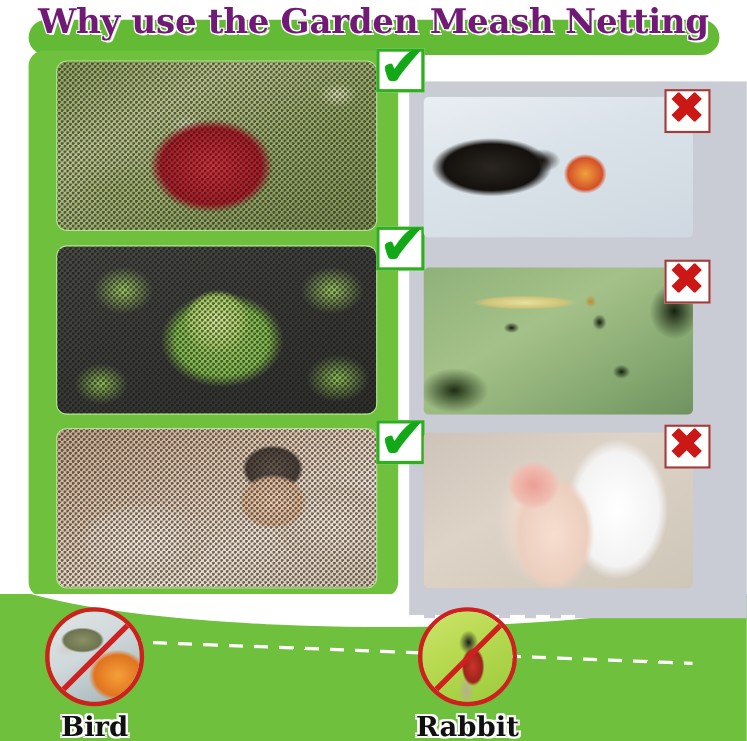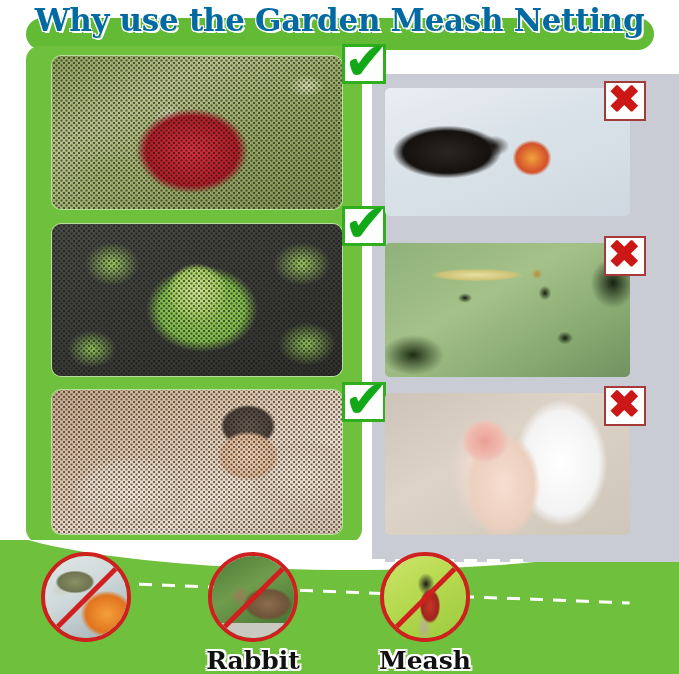--- a/index.html
+++ b/index.html
@@ -5,21 +5,21 @@
   html,body{margin:0;padding:0;background:#fff;}
   body{width:679px;height:674px;overflow:hidden;font-family:"Liberation Serif",serif;}
   .stage{position:relative;width:679px;height:674px;background:#ffffff;overflow:hidden;}
 
   
   .title-band{position:absolute;left:26px;top:18px;width:628px;height:32px;
               background:#63bb35;border-radius:18px;}
   .title-text{position:absolute;left:0;top:0;width:679px;height:46px;
               text-align:center;line-height:40px;
               font-family:"DejaVu Serif",serif;font-weight:bold;font-size:31px;
-              color:#0369a1;letter-spacing:-0.3px;
+              color:#701a75;letter-spacing:-0.3px;
               text-shadow:2px 2px 0 #ffffff, -1px -1px 0 #ffffff, 1px -1px 0 #fff, -1px 1px 0 #fff;}
 
   
   .green-panel{position:absolute;left:26px;top:46px;width:336px;height:497px;
                background:#6fc03c;border-radius:14px;}
   
   .gray-panel{position:absolute;left:372px;top:74px;width:307px;height:488px;
               background:#c9ccd4;}
 
   
@@ -179,42 +179,31 @@
   <div class="icon-wrap" style="left:34px;top:552px;">
     <div class="circle">
       <div class="ci" style="
         background:
           radial-gradient(ellipse 34px 30px at 62px 58px, #f4a03a 0%, #e1741f 62%, transparent 78%),
           radial-gradient(ellipse 24px 14px at 30px 26px, #8a9164 0%, #6d7450 70%, transparent 82%),
           radial-gradient(ellipse 14px 9px at 16px 34px, #cfcfc6 0%, transparent 78%),
           linear-gradient(150deg,#dfe6e8 0%,#cfd8da 45%,#9fb0b4 100%);"></div>
       <div class="slash"></div>
     </div>
-  </div>
-
-  <div class="icon-wrap" style="left:201px;top:552px;">
-    <div class="circle">
-      <div class="ci" style="
-        background:
-          radial-gradient(ellipse 30px 20px at 56px 48px, #8a6d4c 0%, #6d5438 68%, transparent 82%),
-          radial-gradient(ellipse 13px 14px at 28px 40px, #9b7c58 0%, transparent 78%),
-          linear-gradient(0deg,#c9c9c2 0 18%,transparent 18%),
-          linear-gradient(150deg,#4e7a38 0%,#6f9c4c 40%,#517f3a 75%,#3d6a2e 100%);"></div>
-      <div class="slash"></div>
-    </div>
-    <div class="icon-label">Rabbit</div>
-  </div>
+    <div class="icon-label">Bird</div>
+  </div>
+
 
   <div class="icon-wrap" style="left:373px;top:552px;">
     <div class="circle">
       <div class="ci" style="
         background:
           radial-gradient(ellipse 13px 22px at 46px 50px, #c9342a 0%, #9d241c 65%, transparent 80%),
           radial-gradient(ellipse 11px 14px at 42px 28px, #1b1b1b 0%, transparent 78%),
           radial-gradient(ellipse 9px 18px at 40px 72px, #b9ad93 0%, transparent 80%),
           linear-gradient(150deg,#cde46a 0%,#b6d94f 45%,#9ccb3e 100%);"></div>
       <div class="slash"></div>
     </div>
-    <div class="icon-label">Meash</div>
+    <div class="icon-label">Rabbit</div>
   </div>
 
 
 </div>
 
 </body></html>

